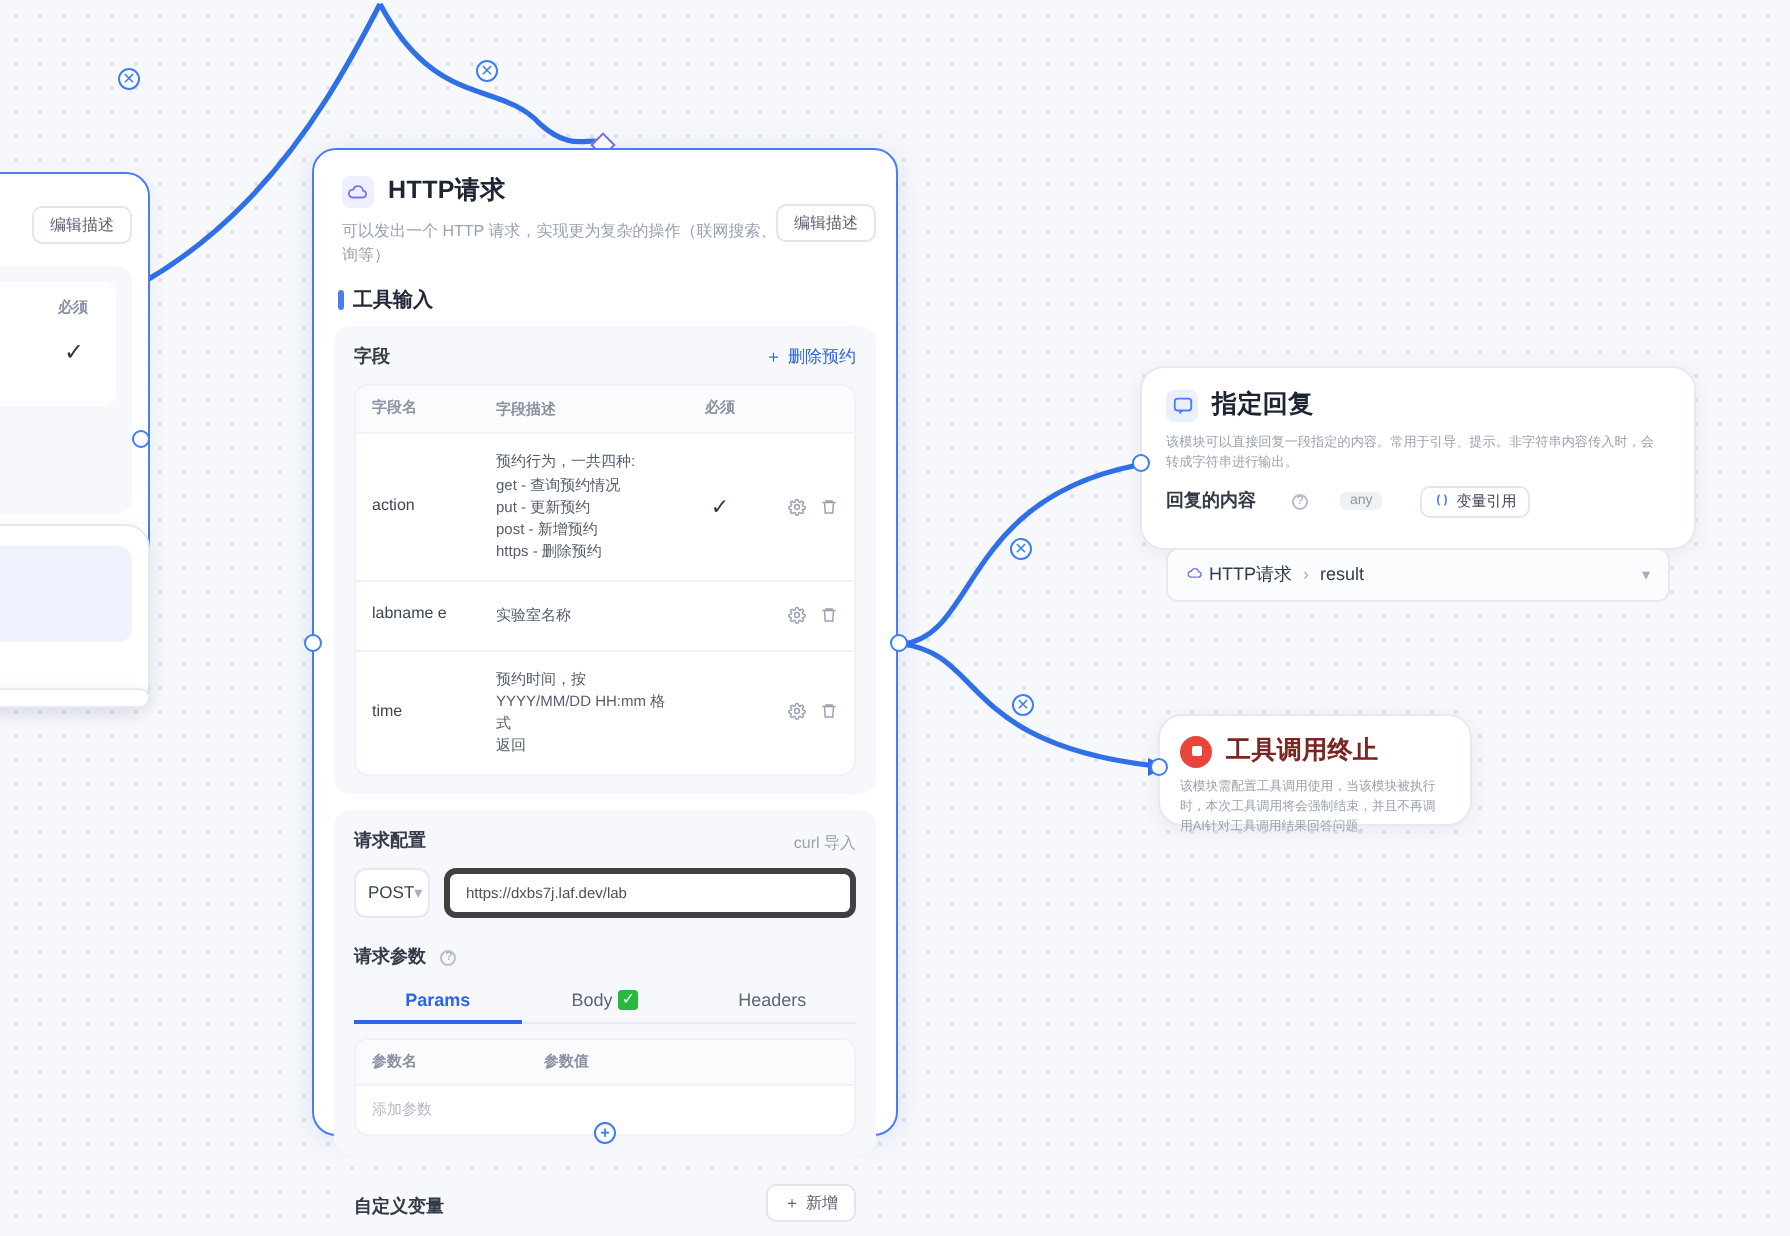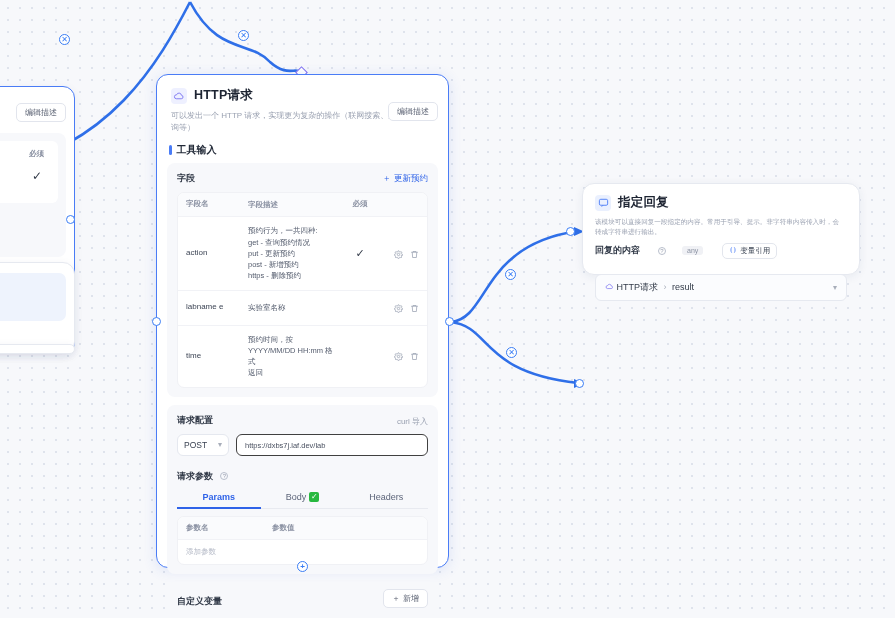--- a/index.html
+++ b/index.html
@@ -51,26 +51,26 @@
   .fthead span { font-size:7.5px; color:#8b92a3; font-weight:bold; }
   .ftrow { display:flex; align-items:center; padding:8px 8px; border-top:1px solid #f1f2f6; }
   .c-name { width:62px; font-size:8px; color:#3d4555; word-break:break-all; line-height:1.35; }
   .c-desc { flex:1; font-size:7.5px; color:#555d6e; line-height:1.5; white-space:pre-line; padding-right:6px;}
   .c-req  { width:38px; text-align:center; font-size:11px; color:#303846; }
   .c-act  { width:40px; display:flex; gap:7px; justify-content:flex-end; color:#9aa1b1; }
 
   
   .cfg-row { display:flex; gap:7px; margin-top:7px; }
   .method-sel {
-    width:52px; background:#fff; border:1px solid #e5e8ef; border-radius:6px;
+    width:38px; background:#fff; border:1px solid #e5e8ef; border-radius:6px;
     font-size:8.5px; color:#3a4252; padding:5px 6px; display:flex; align-items:center; justify-content:space-between;
   }
   .url-input {
-    flex:1; background:#fff; border:1px solid #404040; border-radius:6px;
-    font-size:7.5px; color:#4a5161; padding:5px 8px; display:flex; align-items:flex-end; overflow:hidden; white-space:nowrap;
+    flex:1; background:#fff; border:3px solid #404040; border-radius:6px;
+    font-size:7.5px; color:#4a5161; padding:5px 8px; display:flex; align-items:center; overflow:hidden; white-space:nowrap;
   }
   .tabs { display:flex; margin-top:9px; }
   .tab { flex:1; text-align:center; font-size:9px; color:#5d6güven; padding-bottom:5px; }
   .tab-txt { font-size:9px; color:#5d657a; }
   .tab.active .tab-txt { color:#2f63e8; font-weight:bold; }
   .tab.active { border-bottom:2px solid #2f63e8; }
   .tab:not(.active) { border-bottom:1px solid #e8eaf0; }
   .check-badge { display:inline-block; width:10px; height:10px; border-radius:2px; background:#27b83f;
                  color:#fff; font-size:8px; line-height:10px; text-align:center; margin-left:3px; vertical-align:1px;}
   .ptable { background:#fff; border-radius:7px; margin-top:7px; border:1px solid #f0f1f5; overflow:hidden;}
@@ -177,21 +177,21 @@
           <span class="sec-bar"></span>
         <span>工具输入</span>
       </div>
     </div>
 
     <div class="panel">
       <div class="row-between">
         <span class="sub-label">字段</span>
         <span class="add-field">
           <span>＋</span>
-          <span>更新预约</span>
+          <span>删除预约</span>
         </span>
       </div>
 
       <div class="ftable">
         <div class="fthead">
           <span class="c-name">字段名</span>
           <span class="c-desc">字段描述</span>
           <span class="c-req">必须</span>
           <span class="c-act"></span>
         </div>
@@ -314,21 +314,21 @@
         </span>
       </div>
     </div>
 
   </div>
 
   <div class="anchor" style="left:152px; top:317px;"></div>
   <div class="anchor" style="left:445px; top:317px;"></div>
   <div class="anchor plus" style="left:297px; top:561px;">+</div>
 
-  <div class="node" style="left:582px; top:183px; width:278px; height:92px;">
+  <div class="node" style="left:570px; top:183px; width:278px; height:92px;">
     <div class="node-head" style="padding:10px 12px 6px 12px;">
       <div class="node-title-row">
         <span class="icon-chip icon-reply">
           <svg width="11" height="11" viewBox="0 0 24 24" fill="none" stroke="#4a7cf6" stroke-width="2">
             <rect x="3" y="5" width="18" height="13" rx="3"></rect>
               <path d="M8 21l3-3"></path>
           </svg>
         </span>
         <span class="node-title">指定回复</span>
       </div>
@@ -358,15 +358,26 @@
           <span>HTTP请求</span>
           <span style="color:#a8aeba; margin:0 3px;">›</span>
           <span>result</span>
         </span>
         <span class="chev">▾</span>
       </div>
     </div>
   </div>
   <div class="anchor" style="left:566px; top:227px;"></div>
 
+  <div class="node" style="left:579px; top:357px; width:157px; height:56px;">
+    <div style="padding:9px 10px 6px 10px;">
+      <div class="node-title-row">
+        <span class="icon-chip icon-stop">
+          <span style="display:block; width:5px; height:5px; background:#fff; border-radius:1px;"></span>
+        </span>
+        <span class="node-title" style="color:#7a2520;">工具调用终止</span>
+      </div>
+      <div class="node-desc" style="font-size:6.4px; line-height:1.55; margin-top:5px;">该模块需配置工具调用使用，当该模块被执行时，本次工具调用将会强制结束，并且不再调用AI针对工具调用结果回答问题。</div>
+    </div>
+  </div>
   <div class="anchor" style="left:575px; top:379px;"></div>
 
 </div>
 
 </body></html>

